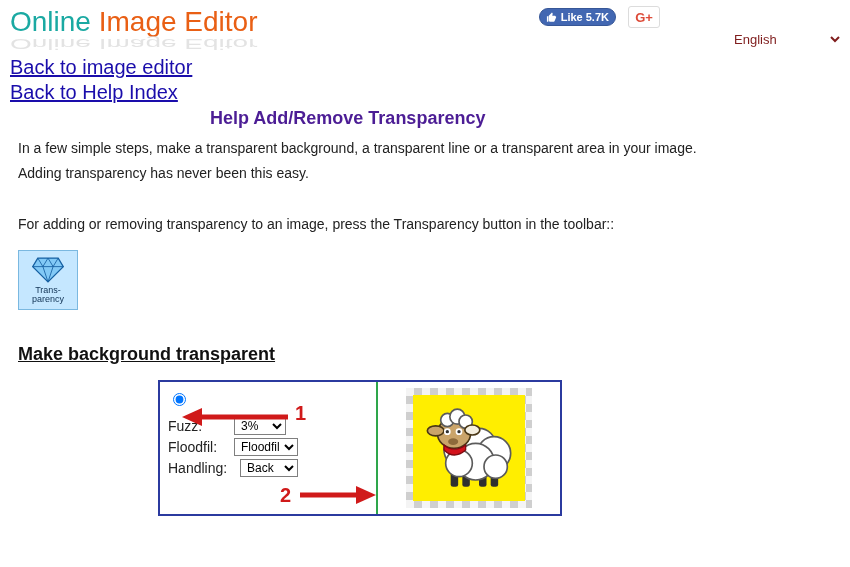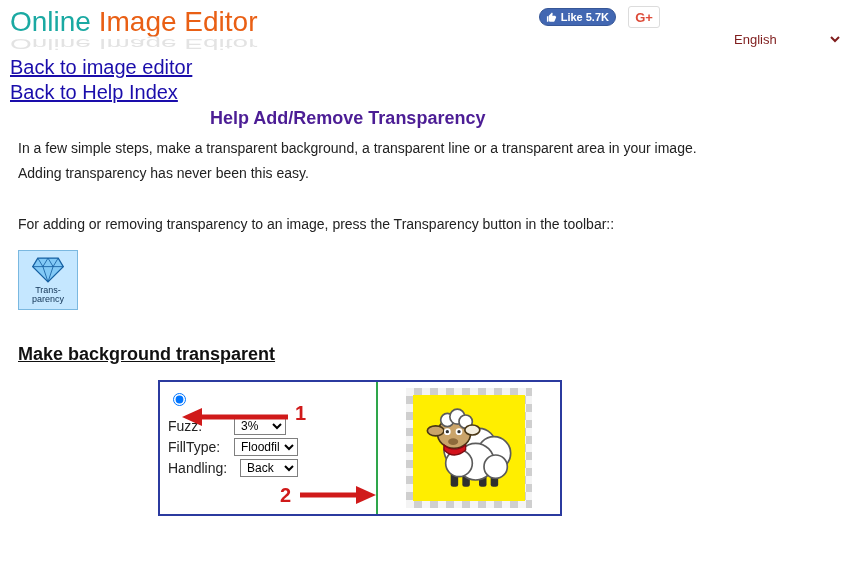--- a/index.html
+++ b/index.html
@@ -307,21 +307,21 @@
         </svg>
         <span class="anno-num" style="left:135px; top:18px;">1</span>
 
         <div class="row">
           <label>Fuzz:</label>
           <select class="sel-fuzz">
             <option>3%</option>
           </select>
         </div>
         <div class="row">
-          <label>FillType:</label>
+          <label>Floodfil:</label>
           <select class="sel-fill">
             <option>Floodfil</option>
           </select>
         </div>
         <div class="row row-h">
           <label>Handling:</label>
           <select class="sel-hand">
             <option>Back</option>
           </select>
         </div>

